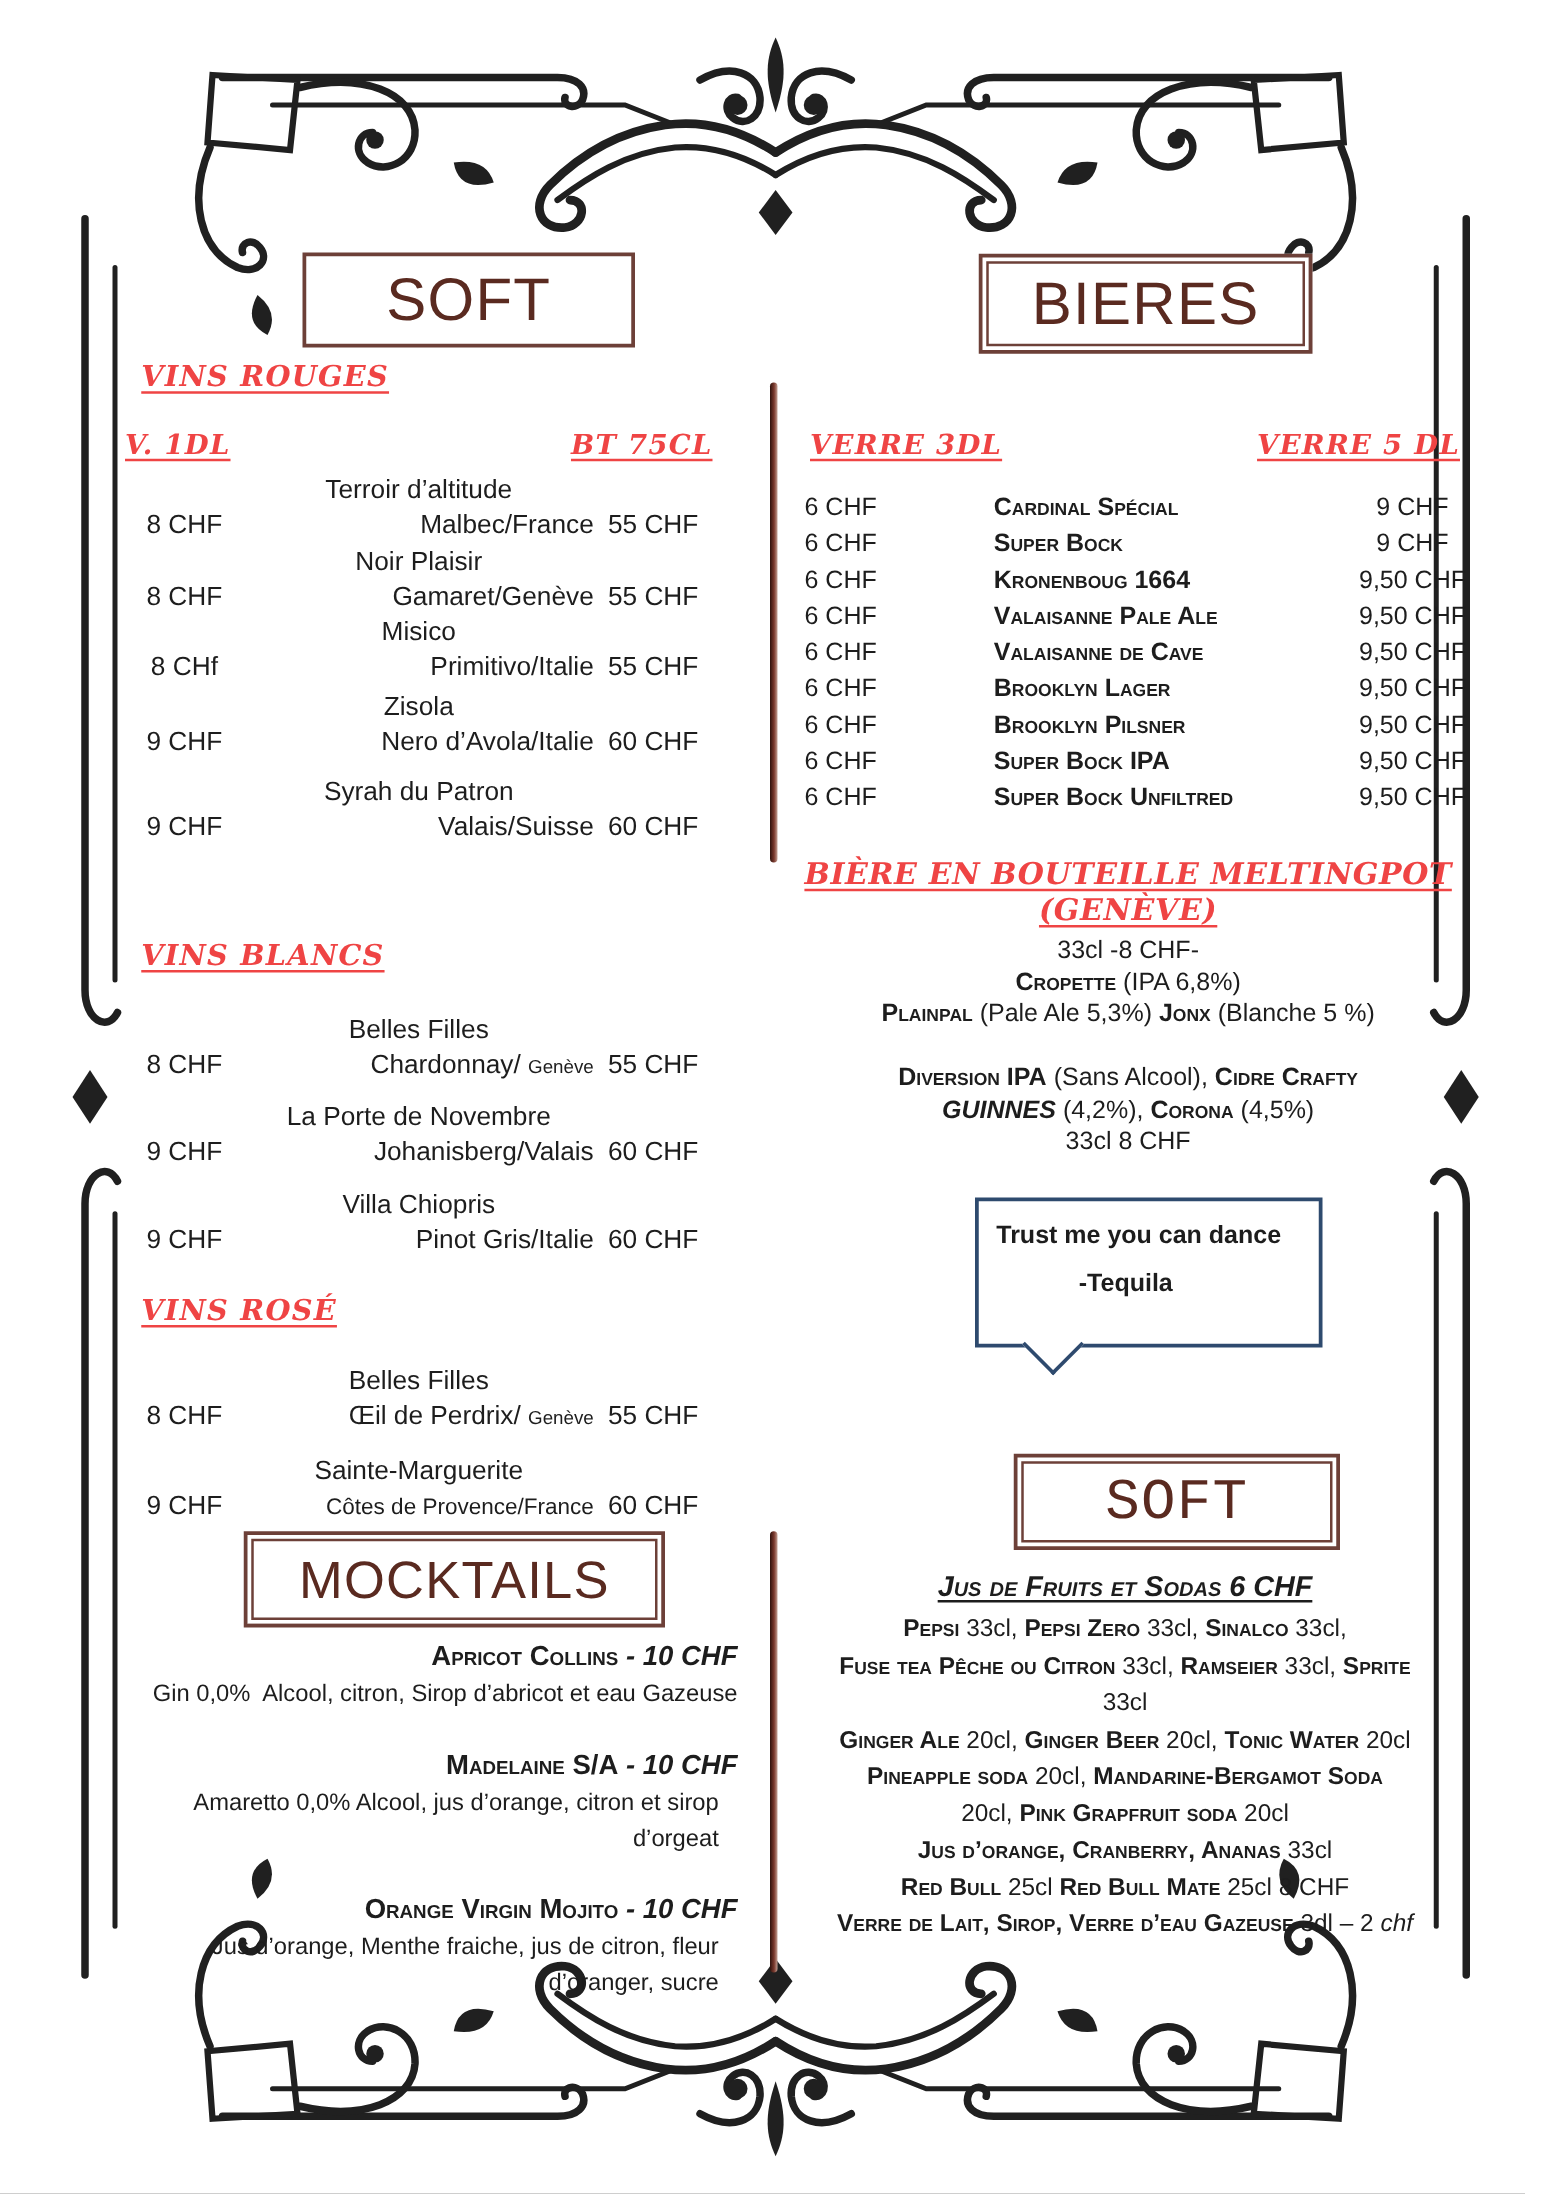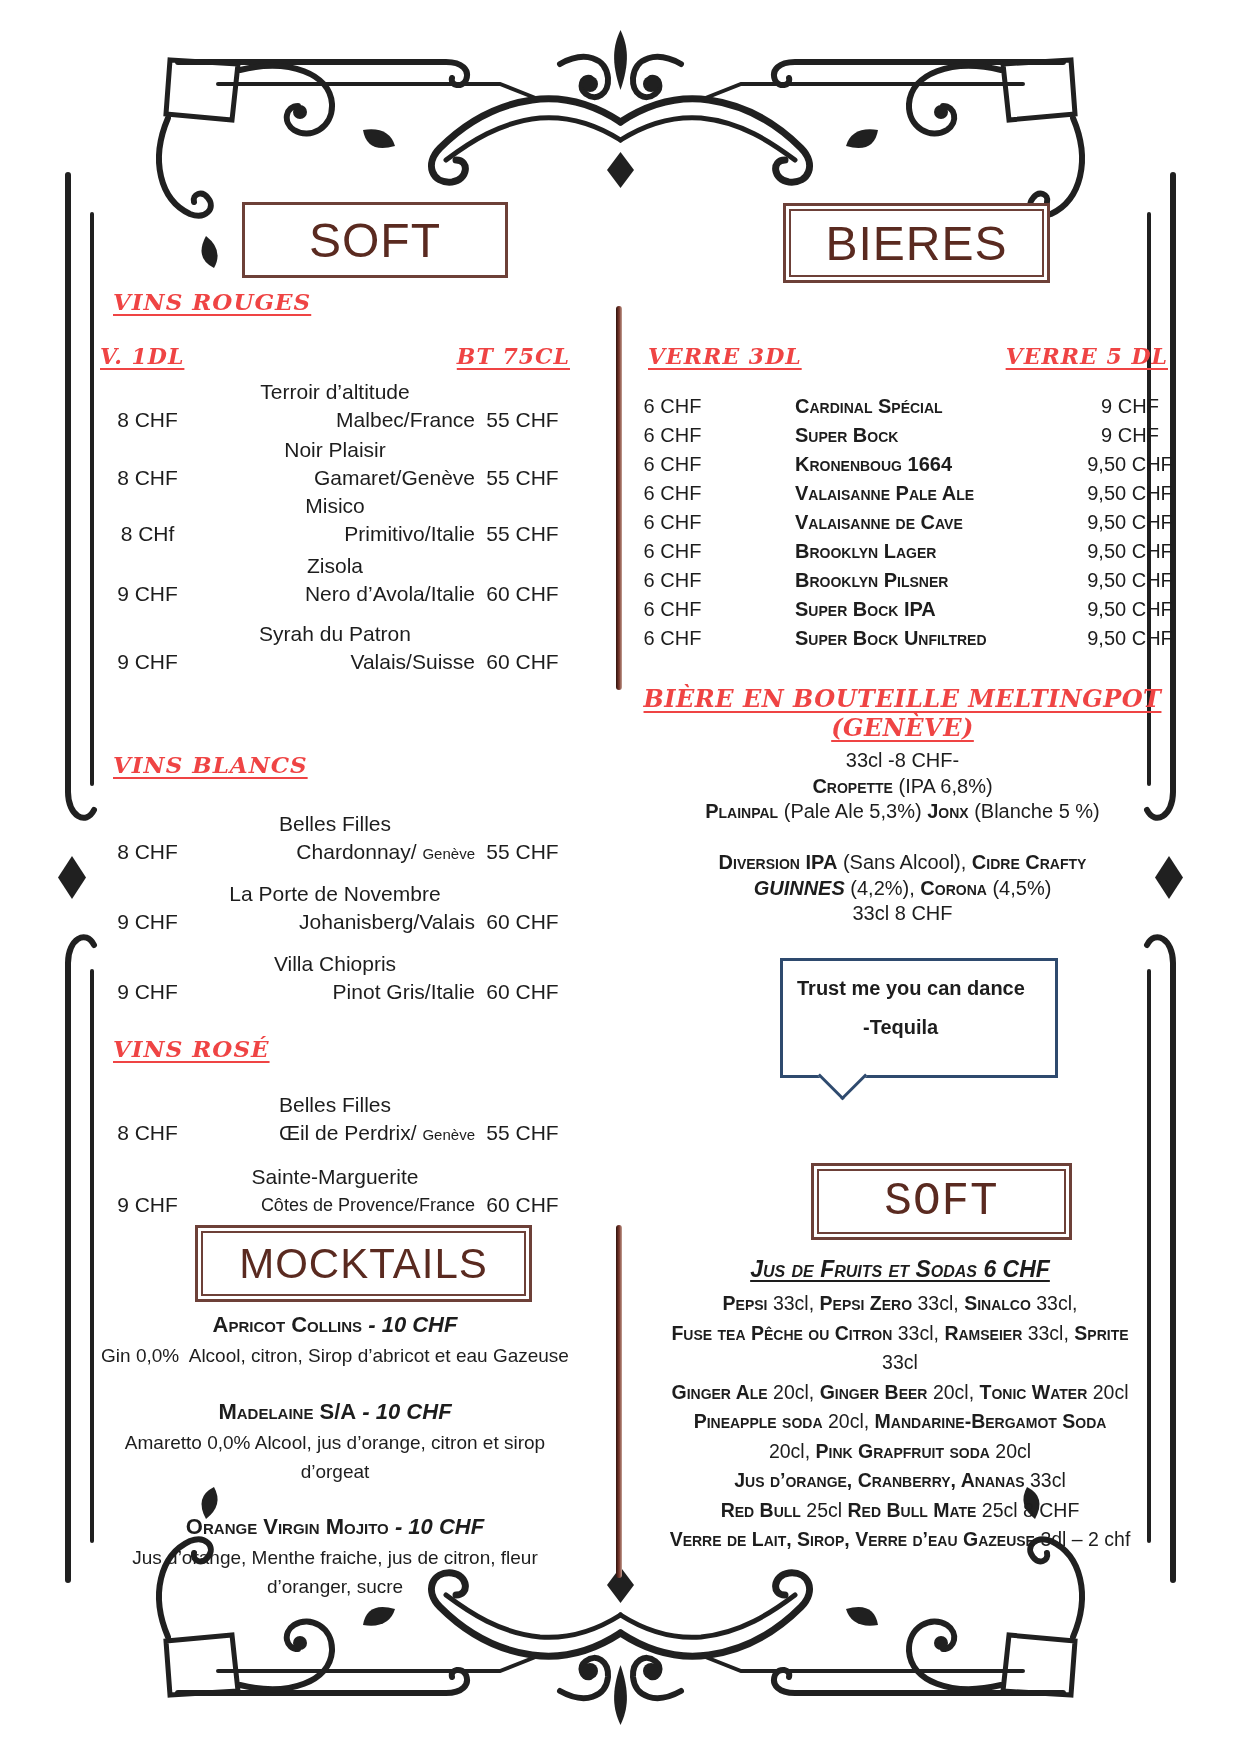--- a/index.html
+++ b/index.html
@@ -25,26 +25,26 @@
   .wsmall{font-size:15px;}
   .med{font-size:18px;}
   
   .beergrid{display:grid;grid-template-columns:85px 1fr 90px;row-gap:0;font-size:20px;line-height:29px;}
   .bp3{text-align:center;}
   .bname{font-weight:bold;font-variant:small-caps;padding-left:80px;}
   .bp5{text-align:center;}
   
   .sc{font-weight:bold;font-variant:small-caps;}
   .b{font-weight:bold;font-style:italic;}
-  .i{text-align:center;}
+  .i{font-style:italic;text-align:center;}
   .centerlines{text-align:center;}
   .bline{min-height:25.5px;line-height:25.5px;font-size:20px;white-space:nowrap;}
   .softline{min-height:29.5px;line-height:29.5px;font-size:19.5px;white-space:nowrap;}
   
-  .mock{position:absolute;left:80px;width:510px;text-align:center;}
+  .mock{position:absolute;left:80px;width:510px;text-align:right;}
   .mock-title{font-size:22px;line-height:26px;}
   .mock-title .sc{font-size:22px;}
   .mock-desc{font-size:19px;line-height:29px;margin:3px auto 0;width:480px;}
   .one{white-space:pre;width:510px;}
   
   .quote{position:absolute;left:780px;top:958px;width:272px;height:114px;
          border:3px solid #2e4a6e;background:#fff;font-weight:bold;font-size:20px;}
   .quote .l1{padding:16px 10px 0 14px;}
   .quote .l2{padding:16px 0 0 80px;}
   .quote .tail{position:absolute;left:42px;bottom:-18px;width:32px;height:32px;background:#fff;

